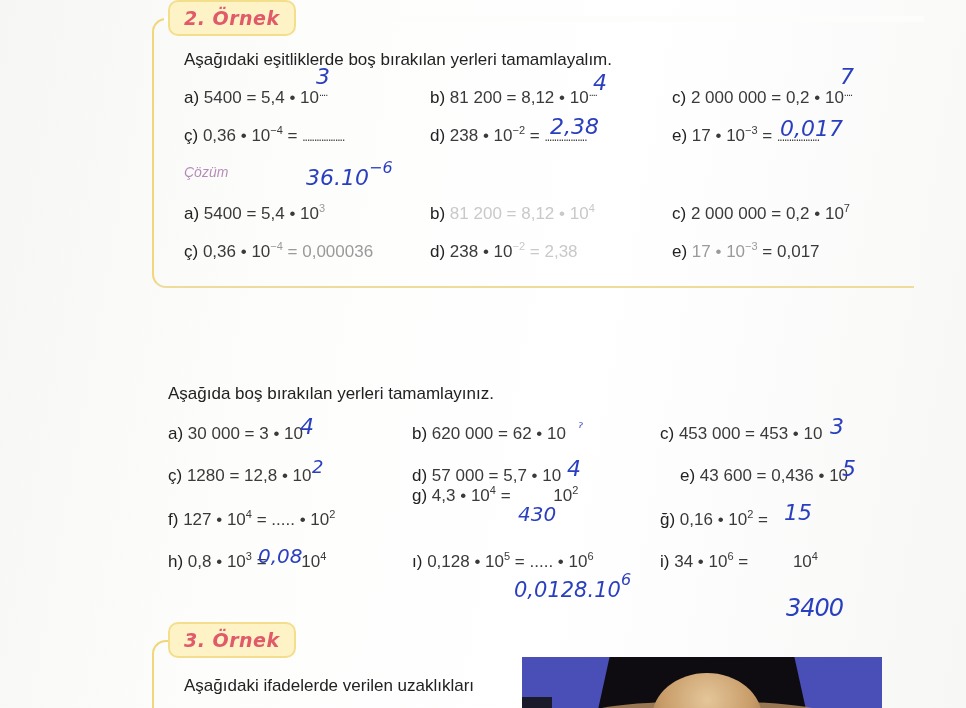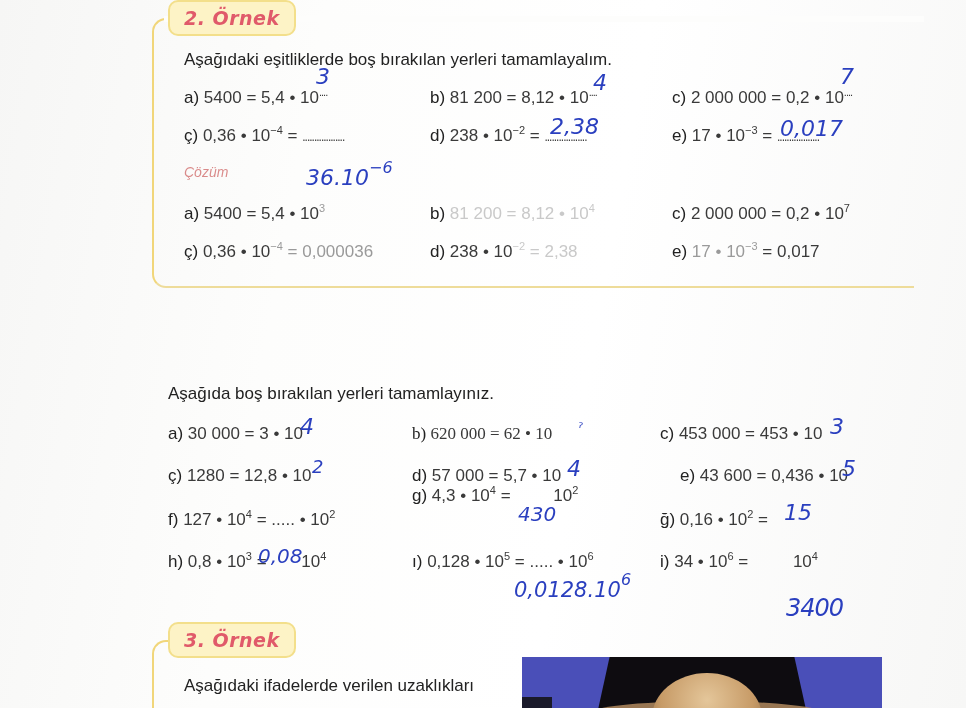--- a/index.html
+++ b/index.html
@@ -104,21 +104,21 @@
 <div class="abs eq" style="left:430px; top:124px;">
   <b>d)</b> <span>238 • 10</span><sup>−2</sup><span> = </span><span class="dots" style="font-size:12px;">..................</span>
 </div>
 <div class="hand" style="left:550px; top:114px;">2,38</div>
 
 <div class="abs eq" style="left:672px; top:124px;">
   <b>e)</b> <span>17 • 10</span><sup>−3</sup><span> = </span><span class="dots" style="font-size:12px;">..................</span>
 </div>
 <div class="hand" style="left:780px; top:116px;">0,017</div>
 
-<div class="abs veryfaded" style="left:184px; top:164px; font-size:14px; font-style:italic; color:#b91c1c; opacity:0.5;">Çözüm</div>
+<div class="abs veryfaded" style="left:184px; top:164px; font-size:14px; font-style:italic; color:#701a75; opacity:0.5;">Çözüm</div>
 
 <div class="abs eq" style="left:184px; top:202px;">
   <b>a)</b> <span>5400 = 5,4 • 10</span><sup class="faded">3</sup>
 </div>
 <div class="abs eq veryfaded" style="left:430px; top:202px;">
   <b class="veryfaded">b)</b> <span>81 200 = 8,12 • 10</span><sup>4</sup>
 </div>
 <div class="abs eq" style="left:672px; top:202px;">
   <b>c)</b> <span>2 000 000 = 0,2 • 10</span><sup>7</sup>
 </div>
@@ -133,21 +133,21 @@
   <b class="veryfaded">e)</b> <span class="faded">17 • 10</span><sup class="faded">−3</sup><span> = 0,017</span>
 </div>
 
 <div class="abs instr" style="left:168px; top:384px;">Aşağıda boş bırakılan yerleri tamamlayınız.</div>
 
 <div class="abs eq" style="left:168px; top:424px;">
   <b>a)</b> <span>30 000 = 3 • 10</span>
 </div>
 <div class="hand" style="left:300px; top:414px;">4</div>
 
-<div class="abs eq" style="left:412px; top:424px;font-family:Liberation Serif, serif;">
+<div class="abs eq" style="left:412px; top:424px;">
   <b>b)</b> <span>620 000 = 62 • 10</span>
 </div>
 <div class="hand" style="left:578px; top:420px; font-size:14px;">ˀ</div>
 
 <div class="abs eq" style="left:660px; top:424px;">
   <b>c)</b> <span>453 000 = 453 • 10</span>
 </div>
 <div class="hand" style="left:830px; top:414px;">3</div>
 
 <div class="abs eq" style="left:168px; top:466px;">

